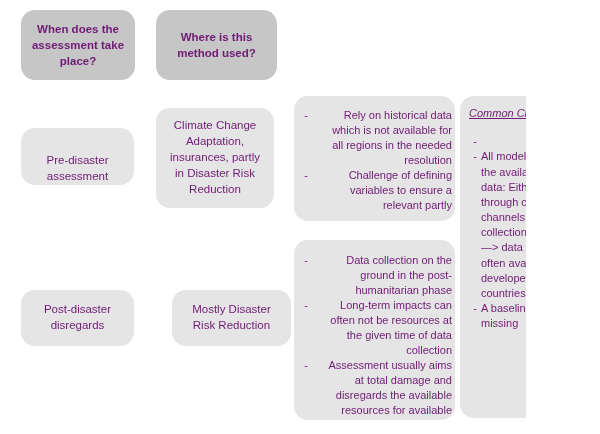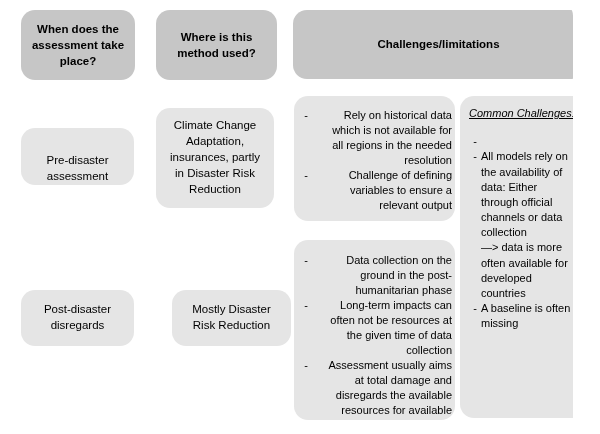--- a/index.html
+++ b/index.html
@@ -3,25 +3,25 @@
 <meta charset="utf-8">
 <style>
   html, body {
     margin: 0;
     padding: 0;
     background: #ffffff;
     font-family: "Liberation Sans", "DejaVu Sans", sans-serif;
   }
   .stage {
     position: relative;
-    width: 573px;
+    width: 526px;
     height: 434px;
     background: #ffffff;
     overflow: hidden;
-    color: #000000;
+    color: #701a75;
     border-radius: 16px;
   }
   .box {
     position: absolute;
     background: #e5e5e5;
     border-radius: 14px;
     box-sizing: border-box;
   }
   .header {
     background: #c6c6c6;
@@ -89,23 +89,20 @@
 
   <div class="box header" id="h-when">
     <span class="pre-line">When does the
 assessment take
 place?</span>
   </div>
   <div class="box header" id="h-where">
     <span class="pre-line">Where is this
 method used?</span>
   </div>
-  <div class="box header" id="h-chal">
-    <span class="pre-line">Challenges/limitations</span>
-  </div>
 
   <div class="box center-box" id="b-pre">
     <span class="pre-line">Pre-disaster
 assessment</span>
   </div>
   <div class="box center-box" id="b-cca">
     <span class="pre-line">Climate  Change
 Adaptation,
 insurances, partly
 in Disaster Risk
@@ -116,21 +113,21 @@
       <span class="dash">-</span>
       <span class="btext">Rely on historical data
 which is not available for
 all regions in the needed
 resolution</span>
     </div>
     <div class="bullet">
       <span class="dash">-</span>
       <span class="btext">Challenge of defining
 variables to ensure a
-relevant output</span>
+relevant partly</span>
     </div>
   </div>
 
   <div class="box common" id="b-common">
     <div class="heading">Common Challenges:</div>
     <div class="bullet">
       <span class="dash">-</span>
     </div>
     <div class="bullet">
       <span class="dash">-</span>

